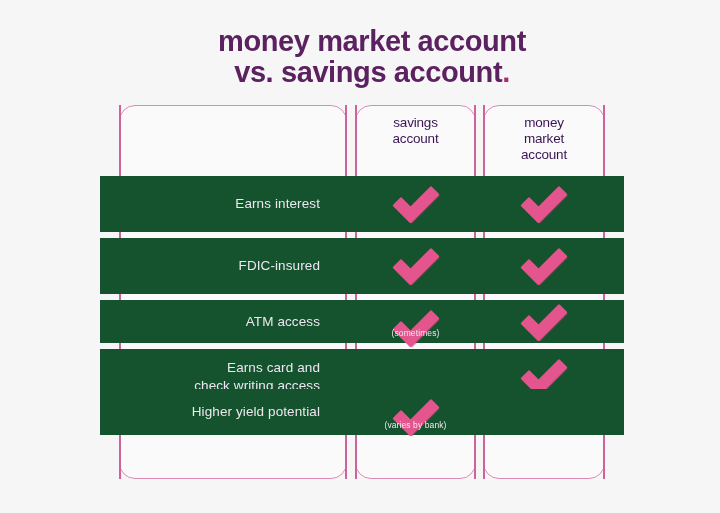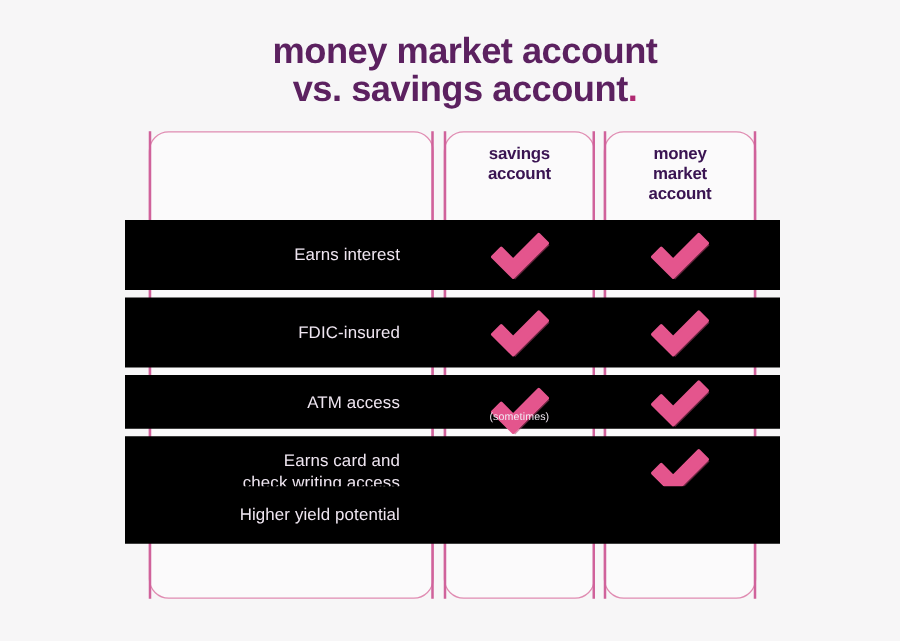--- a/index.html
+++ b/index.html
@@ -59,32 +59,32 @@
   #col-savings  { left: 355px; width: 121px; }
   #col-mma      { left: 483px; width: 122px; }
 
   .col-head {
     position: absolute;
     left: 0;
     right: 0;
     top: 9px;
     text-align: center;
     font-size: 13.5px;
-    font-weight: 700;
+    font-weight: 400;
     color: #3a1452;
     line-height: 1.17;
     letter-spacing: -0.2px;
   }
 
   
   .band {
     position: absolute;
     left: 100px;
     width: 524px;
-    background: #000000;
+    background: #14532d;
     box-sizing: border-box;
   }
   .band .row-label {
     position: absolute;
     left: 0;
     top: 50%;
     transform: translateY(-50%);
     width: 236px;
     text-align: right;
     padding-right: 16px;
@@ -231,17 +231,24 @@
           <span class="check centered"><svg viewBox="0 0 52 40" width="52" height="40">
               <path d="M4 21.5 L11 14.5 L20.5 24 L41 3.5 L48 10.5 L20.5 38 Z" fill="#b8426f" opacity="0.55" transform="translate(1.6,1.6)"></path>
               <path d="M4 21.5 L11 14.5 L20.5 24 L41 3.5 L48 10.5 L20.5 38 Z" fill="#e4558d" stroke="#e4558d" stroke-width="2.4" stroke-linejoin="round"></path>
             </svg></span>
         </div>
   </div>
       <div class="band" style="top: 389px; height: 46px;">
     <div class="row-label">
           <div>Higher yield potential</div>
         </div>
+    <div class="cell cell-savings">
+          <span class="check"><svg viewBox="0 0 52 40" width="52" height="40">
+              <path d="M4 21.5 L11 14.5 L20.5 24 L41 3.5 L48 10.5 L20.5 38 Z" fill="#b8426f" opacity="0.55" transform="translate(1.6,1.6)"></path>
+              <path d="M4 21.5 L11 14.5 L20.5 24 L41 3.5 L48 10.5 L20.5 38 Z" fill="#e4558d" stroke="#e4558d" stroke-width="2.4" stroke-linejoin="round"></path>
+            </svg></span>
+          <div class="note">(varies by bank)</div>
+        </div>
     <div class="cell cell-mma"></div>
   </div>
     </div>
 
 </div>
 
 </body></html>

